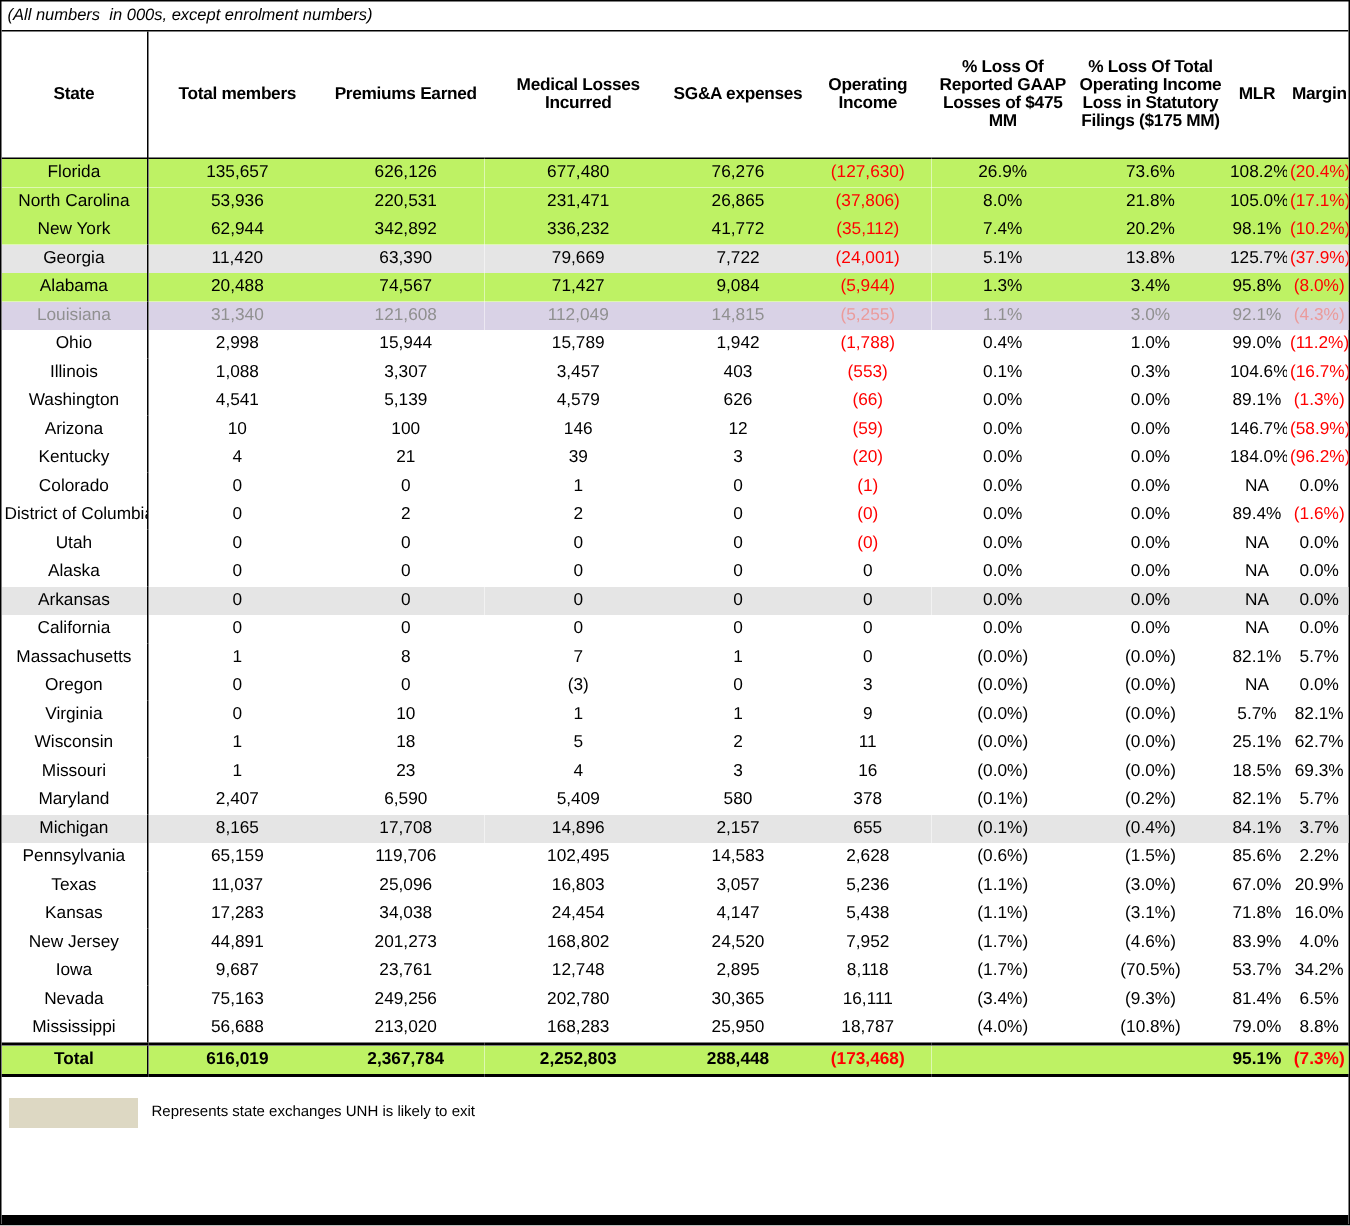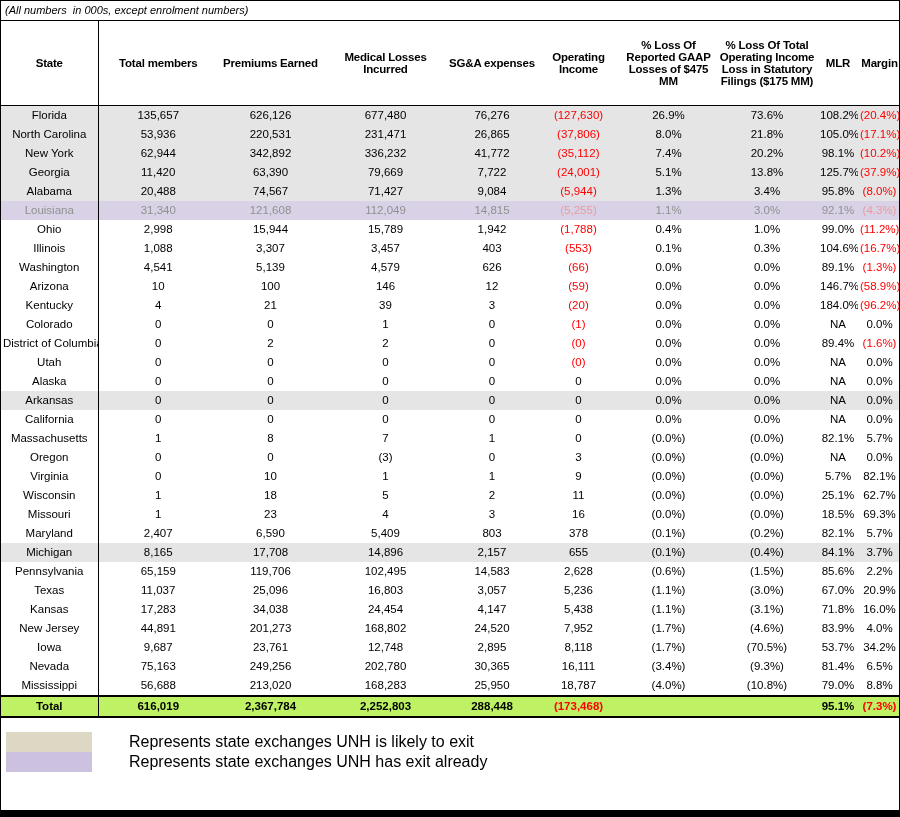--- a/index.html
+++ b/index.html
@@ -44,45 +44,44 @@
   tbody td {
     height:19px;
     line-height:19px;
     font-size:11.5px;
     text-align:center;
     padding:0 2px;
     white-space:nowrap;
     overflow:hidden;
   }
   .col-state { border-right:1px solid #000; }
-  tr.bg-likely { background:#e5e5e5;margin-top:23px; }
+  tr.bg-likely { background:#bef264;margin-top:23px; }
   tr.bg-exited { background:#e5e5e5; }
   tr.bg-exited-faded { background:#d9d2e6; color:#909090; }
   td.neg { color:#ff0000; }
   tr.bg-exited-faded td.neg { color:#eb9b9b; }
   tr.total-row {
     background:#bef264;
     font-weight:bold;
   }
   tr.total-row td {
     border-top:2px solid #000;
     border-bottom:2px solid #000;
   }
   .legend { margin-top:14px; }
   .legend-row { display:flex; align-items:center; height:20px; }
   .swatch {
     width:86px; height:20px;
     margin-left:5px;
     display:inline-block;
   }
   .legend-label {
-    font-size:16px;
+    font-size:10px;
     padding-left:9px;
     line-height:20px;
-    margin-left:28px;
   }
   .bottom-bar {
     position:absolute;
     left:0; right:0; bottom:0;
     height:6px;
     background:#000;
   }
 </style>
 </head>
 <body>
@@ -388,21 +387,21 @@
           <td>(0.0%)</td>
           <td>(0.0%)</td>
           <td>18.5%</td>
           <td>69.3%</td>
         </tr>
         <tr>
           <td class="col-state">Maryland</td>
           <td>2,407</td>
           <td>6,590</td>
           <td>5,409</td>
-          <td>803</td>
+          <td>580</td>
           <td>378</td>
           <td>(0.1%)</td>
           <td>(0.2%)</td>
           <td>82.1%</td>
           <td>5.7%</td>
         </tr>
         <tr class="bg-exited">
           <td class="col-state">Michigan</td>
           <td>8,165</td>
           <td>17,708</td>
@@ -511,20 +510,16 @@
           <td class="neg">(7.3%)</td>
         </tr>
       </tbody>
   </table>
 
   <div class="legend">
     <div class="legend-row">
       <span class="swatch" style="background: rgb(221, 216, 195);"></span>
       <span class="legend-label">Represents state exchanges UNH is likely to exit</span>
     </div>
-    <div class="legend-row">
-      <span class="swatch" style="background: rgb(204, 194, 223);"></span>
-      <span class="legend-label">Represents state exchanges UNH has exit already</span>
-    </div>
   </div>
 
   <div class="bottom-bar"></div>
 </div>
 
 </body></html>

